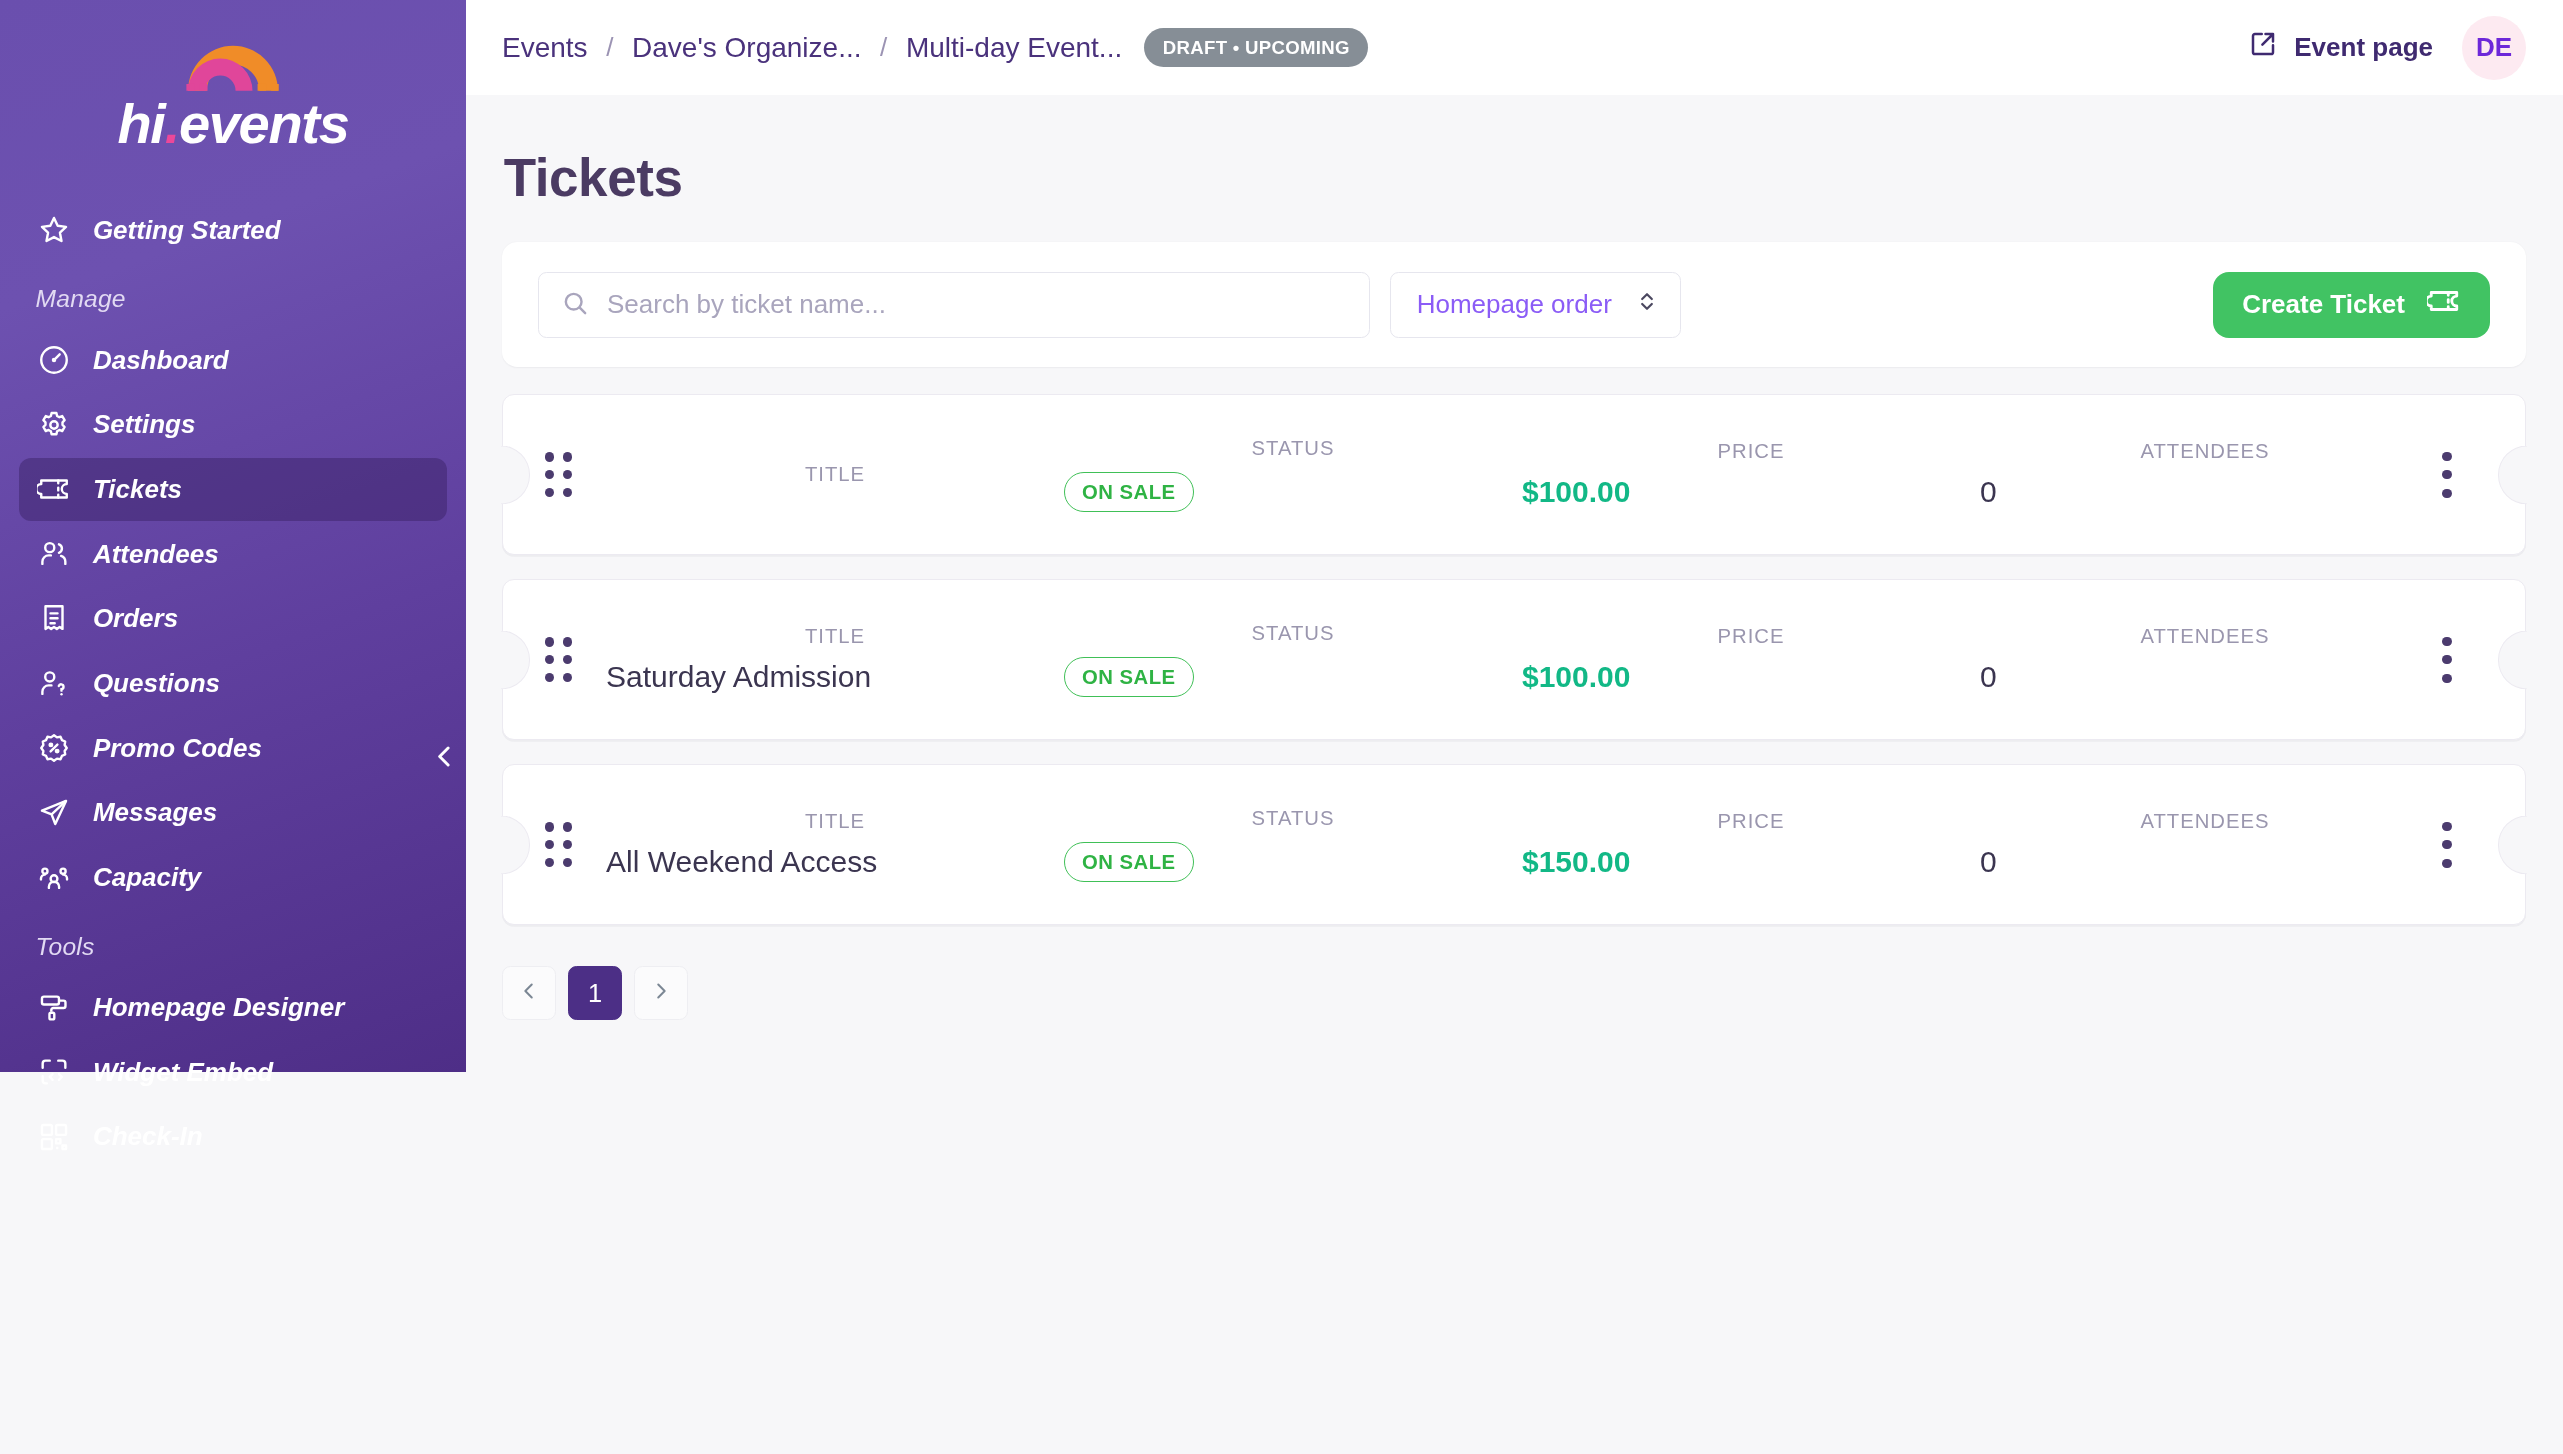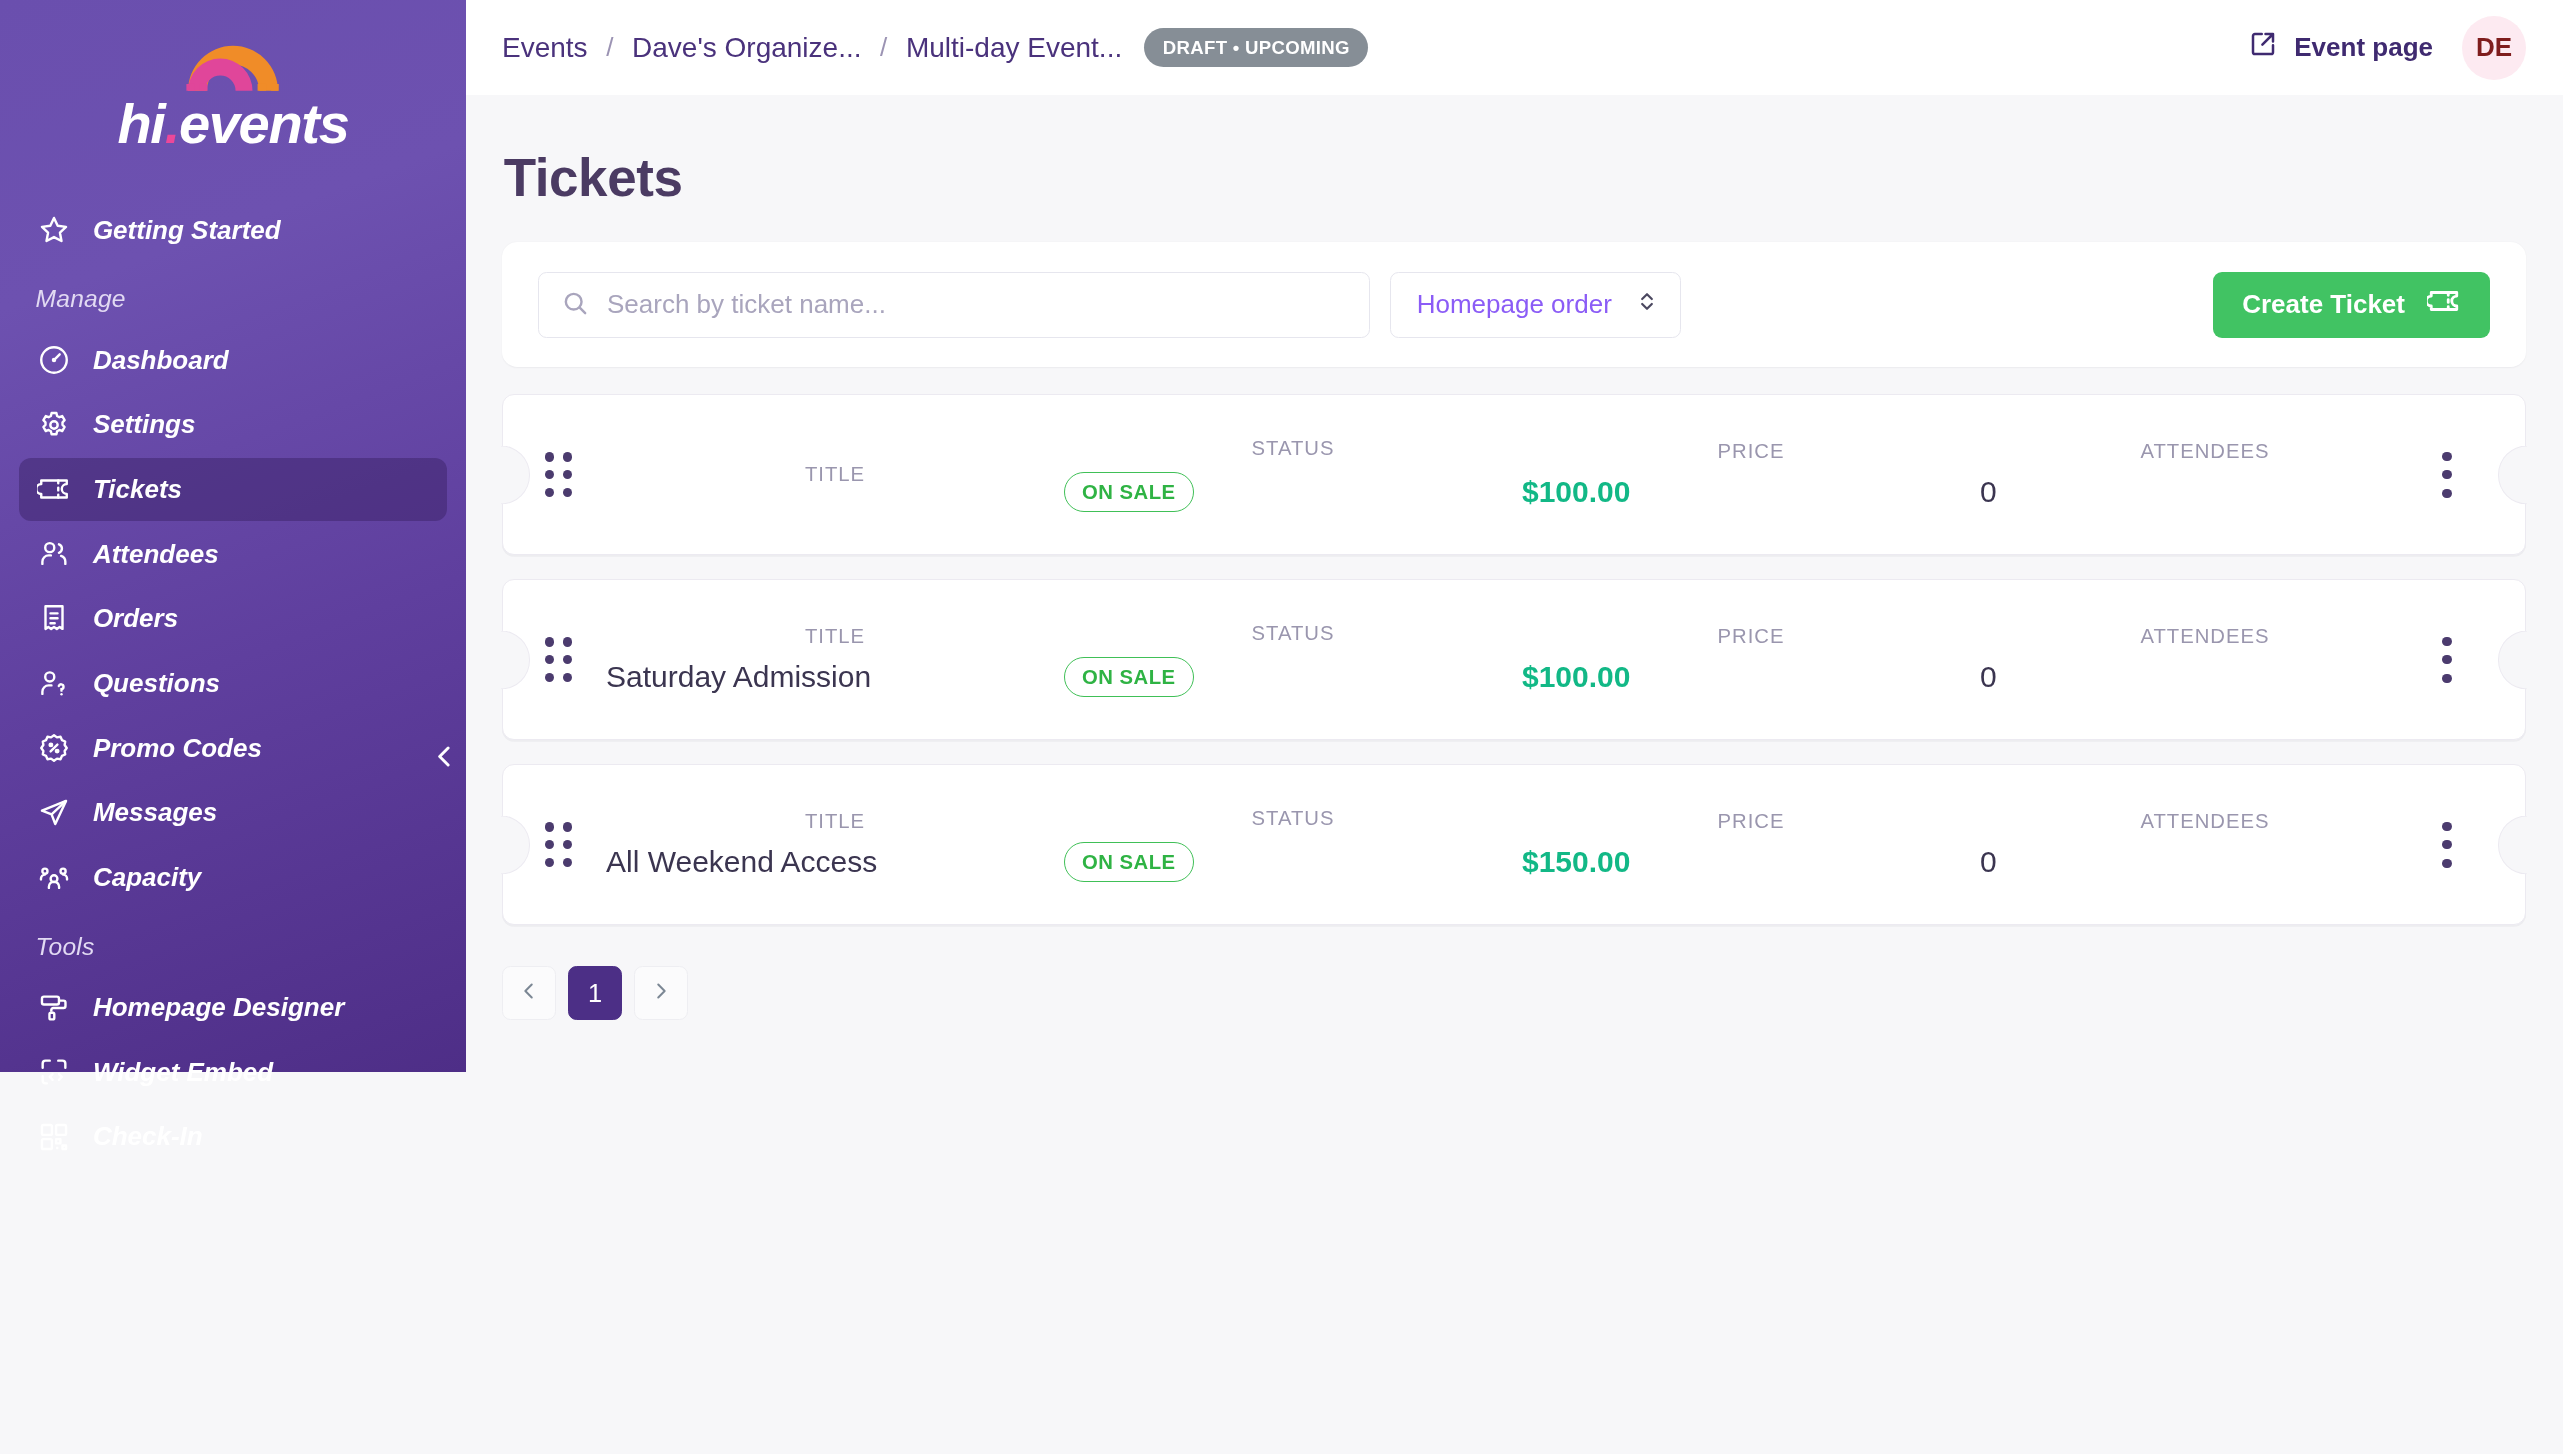--- a/index.html
+++ b/index.html
@@ -71,21 +71,21 @@
     padding: 8.5px 18.6px; border-radius: 847px; white-space: nowrap;
   }
   .top-right { display: flex; align-items: center; gap: 29px; }
   .event-page-link {
     display: flex; align-items: center; gap: 16px;
     font-size: 26px; font-weight: 700; color: #3f2a70; cursor: pointer;
   }
   .event-page-link svg { width: 30px; height: 30px; }
   .avatar {
     width: 64px; height: 64px; border-radius: 50%;
-    background: #fdeaf1; color: #7f1d1d;
+    background: #fdeaf1; color: #6d28d9;
     display: flex; align-items: center; justify-content: center;
     font-size: 26px; font-weight: 700; cursor: pointer;
   }
 
   .content { padding: 37px 37px 0 36px; }
   .page-title {
     font-size: 53px; font-weight: 700; color: #4b3b63;
     margin: 15.3px 0 34px 1.7px; letter-spacing: -0.4px;
   }
 
@@ -106,21 +106,21 @@
   }
   .search-box input::placeholder { color: #a9a5bd; }
   .sort-select {
     height: 66px; border: 1.7px solid #e6e6ee; border-radius: 8.5px;
     display: flex; align-items: center; gap: 24px; padding: 0 22px 0 25.4px;
     font-size: 26px; color: #8b5cf6; cursor: pointer; background: #fff;
   }
   .sort-select svg { width: 22px; height: 29px; }
   .spacer { flex: 1; }
   .create-btn {
-    background: #41c363; color: #fff; border: 0; border-radius: 9px;
+    background: #41c363; color: #fff; border: 0; border-radius: 16px;
     height: 66px; padding: 0 29px; display: flex; align-items: center; gap: 22px;
     font-size: 26px; font-weight: 700; cursor: pointer;
     font-family: "Liberation Sans", sans-serif;
   }
   .create-btn svg { width: 34px; height: 34px; }
 
   
   .ticket-list { margin-top: 27px; display: flex; flex-direction: column; gap: 24px; }
   .ticket-card {
     position: relative; background: #ffffff;

